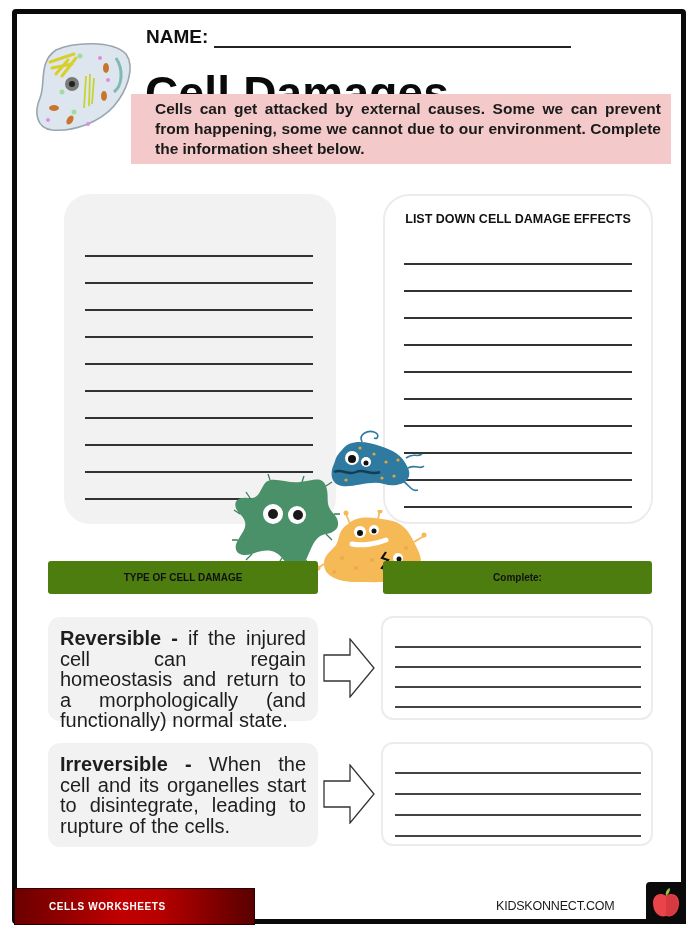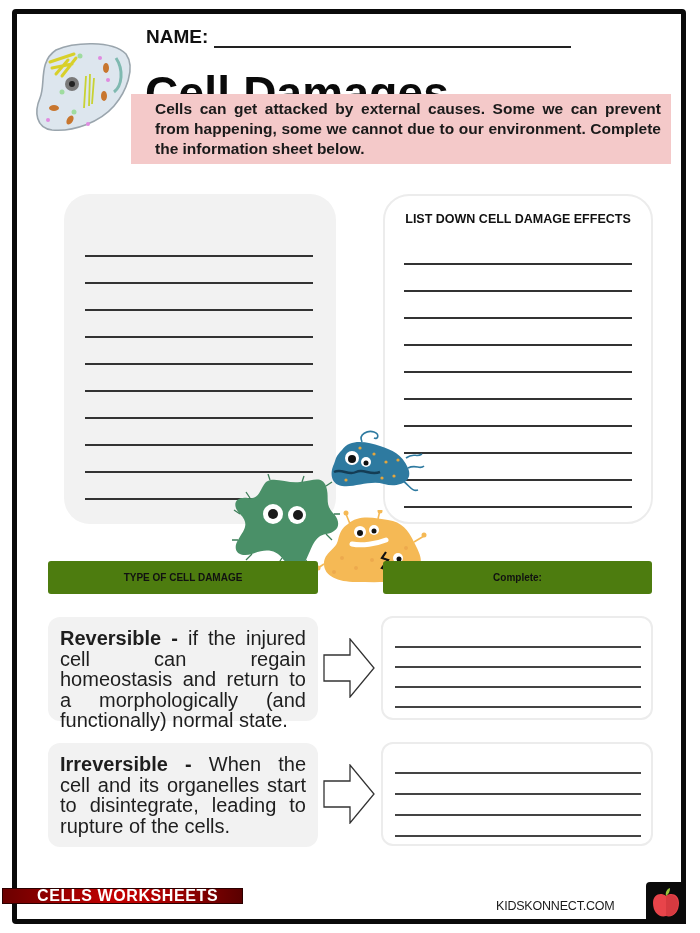--- a/index.html
+++ b/index.html
@@ -54,23 +54,23 @@
 
   .arrow { position: absolute; left: 323px; width: 52px; height: 60px; }
   .arrow-1 { top: 638px; }
   .arrow-2 { top: 764px; }
 
   .example-box { position: absolute; left: 381px; width: 272px; height: 104px; border: 2px solid #ececec; border-radius: 12px; background: #fff; }
   .example-box-1 { top: 616px; }
   .example-box-2 { top: 742px; }
 
   .footer-banner {
-    position: absolute; left: 2px; top: 888px; width: 241px; height: 16px;
+    position: absolute; left: 14px; top: 888px; width: 241px; height: 37px;
     background: linear-gradient(90deg, #6b0000 0%, #c10000 45%, #b80000 60%, #5a0000 100%);
-    border: 1px solid #2a0000; color: #fff; font-size: 16px; font-weight: bold; letter-spacing: 0.6px;
+    border: 1px solid #2a0000; color: #fff; font-size: 10px; font-weight: bold; letter-spacing: 0.6px;
     display: flex; align-items: center; padding-left: 34px;
   }
   .site-label { position: absolute; left: 496px; top: 899px; font-size: 12.5px; color: #1a1a1a; letter-spacing: -0.2px; }
   .apple-tab { position: absolute; left: 646px; top: 882px; width: 40px; height: 42px; background: #0a0a0a; border-radius: 4px 4px 0 0; }
   .apple-icon { position: absolute; left: 649px; top: 886px; width: 34px; height: 34px; }
 </style>
 </head>
 <body>
 
 <div class="frame"></div>

